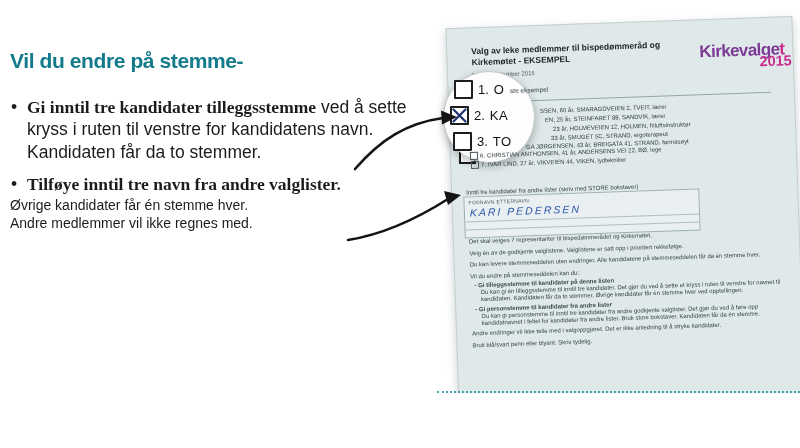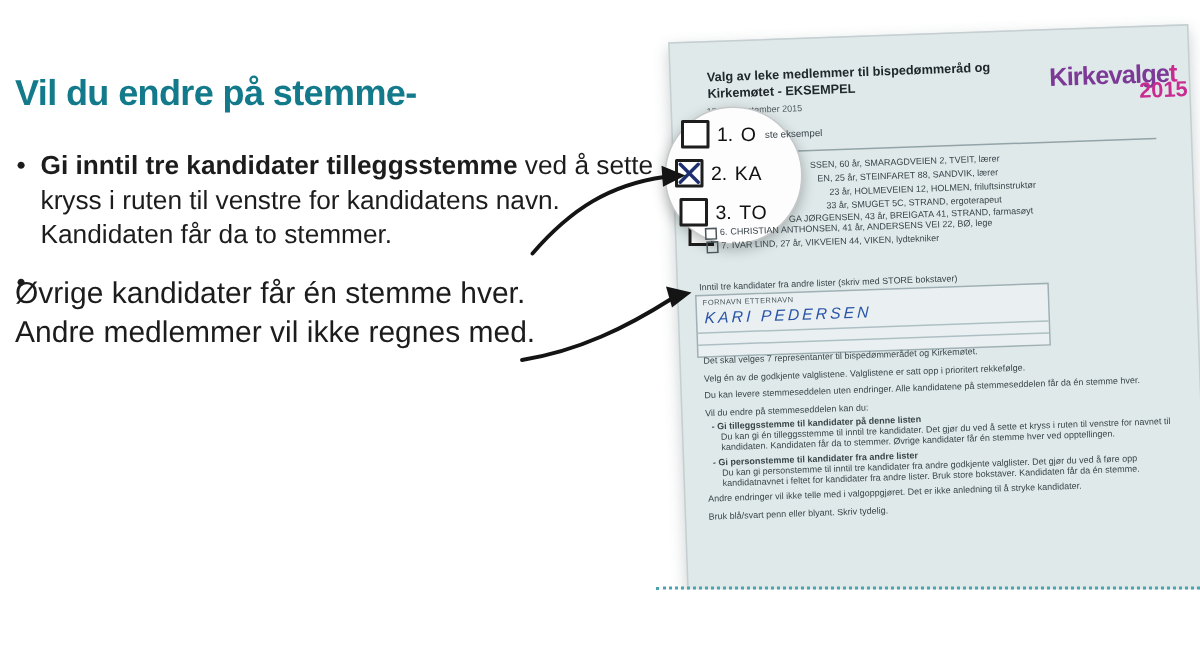--- a/index.html
+++ b/index.html
@@ -4,28 +4,28 @@
 <style>
   html,body{margin:0;padding:0;}
   body{
     width:800px;height:448px;position:relative;overflow:hidden;
     background:#ffffff;
     font-family:"Liberation Sans","DejaVu Sans",sans-serif;
     -webkit-font-smoothing:antialiased;
   }
   
   .left-panel{position:absolute;left:10px;top:48px;width:434px;color:#1c1c1c;}
-  .headline{font-size:24px;font-weight:bold;color:#127a8a;line-height:1.22;letter-spacing:-0.4px;}
+  .headline{font-size:21px;font-weight:bold;color:#127a8a;line-height:1.22;letter-spacing:-0.4px;}
   .bullets{margin-top:22px;font-size:17.5px;line-height:1.3;}
   .bullet{position:relative;padding-left:17px;}
   .bullet + .bullet{margin-top:9px;}
   .bullet .marker{position:absolute;left:1px;top:0;}
-  .bullet .b{font-weight:bold;}
+  .bullet .b{font-weight:bold;font-family:Liberation Serif, serif;}
   .bullet:nth-child(2) .rest{display:block;}
-  .footer-par{margin-top:15px;font-size:20px;line-height:1.3;}
+  .footer-par{font-size:14px;line-height:1.3;}
   
   .ballot-clip{position:absolute;left:430px;top:8px;width:370px;height:385px;overflow:hidden;z-index:1;}
   .ballot{
     position:absolute;left:22px;top:14px;width:345px;height:380px;
     background:#dfe9ea;border:1px solid #c5ced0;
     box-shadow:0 4px 10px rgba(60,80,85,.28);
     transform:rotate(-2deg);transform-origin:50% 50%;
     color:#2b3438;
   }
   .b-title{position:absolute;left:24px;top:18px;width:215px;font-size:8.5px;font-weight:bold;line-height:1.25;color:#20282b;}
@@ -73,21 +73,21 @@
 
 <div class="left-panel">
   <div class="headline">
     <div>Vil du endre på stemme-</div>
   </div>
   <div class="bullets">
     <div class="bullet">
       <span class="marker">•</span><span class="b">Gi inntil tre kandidater tilleggsstemme</span><span class="rest"> ved å sette kryss i ruten til venstre for kandidatens navn. Kandidaten får da to stemmer.</span>
     </div>
     <div class="bullet">
-      <span class="marker">•</span>
+      <span class="marker">•</span><span class="b">Tilføye inntil tre navn fra andre valglister.</span>
     </div>
   </div>
   <div class="footer-par">
     <div>Øvrige kandidater får én stemme hver.</div>
     <div>Andre medlemmer vil ikke regnes med.</div>
   </div>
 </div>
 
 <div class="ballot-clip">
   <div class="ballot">

